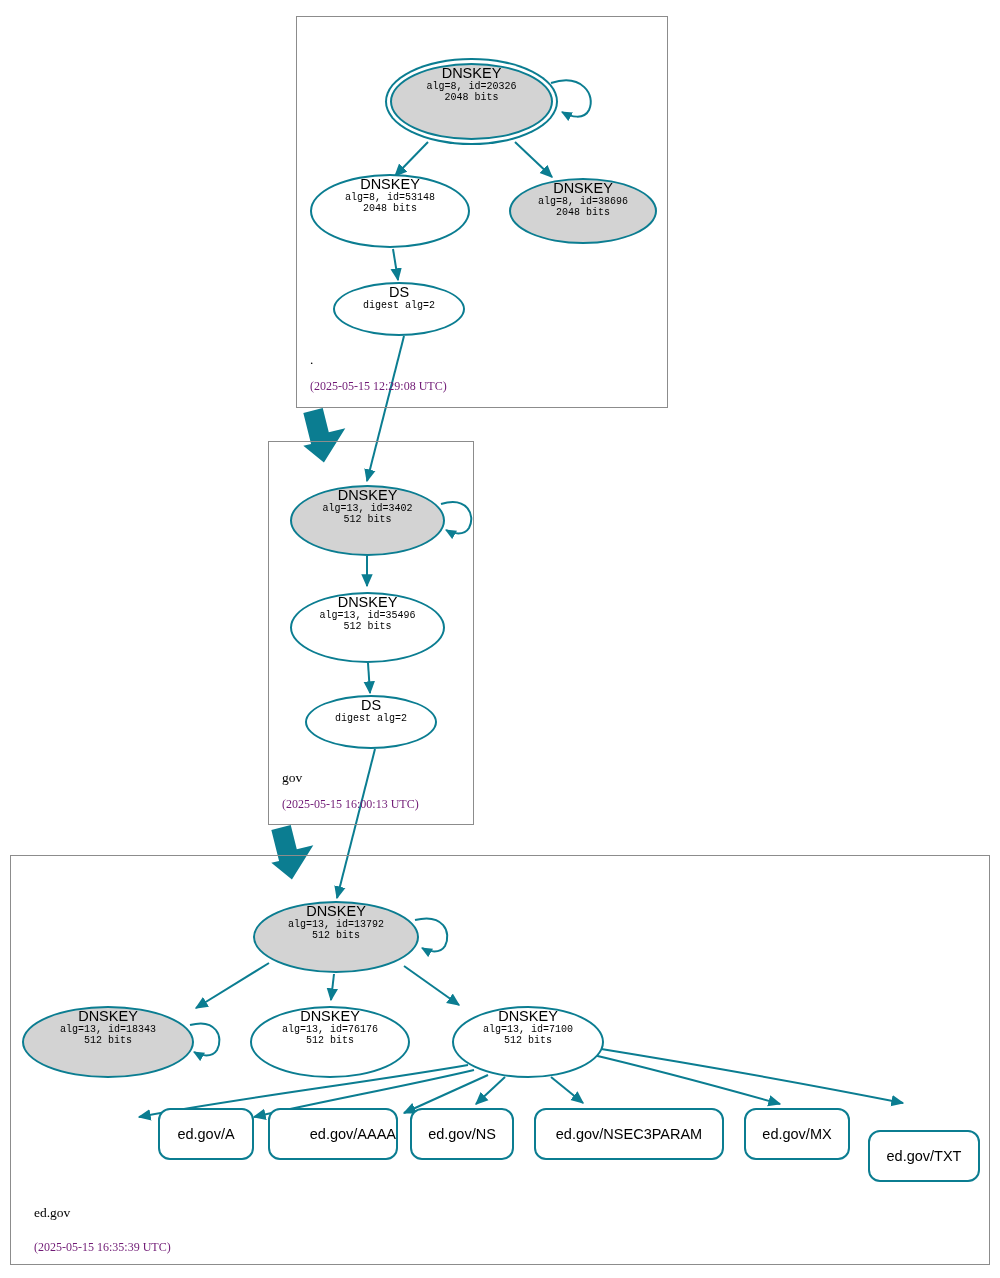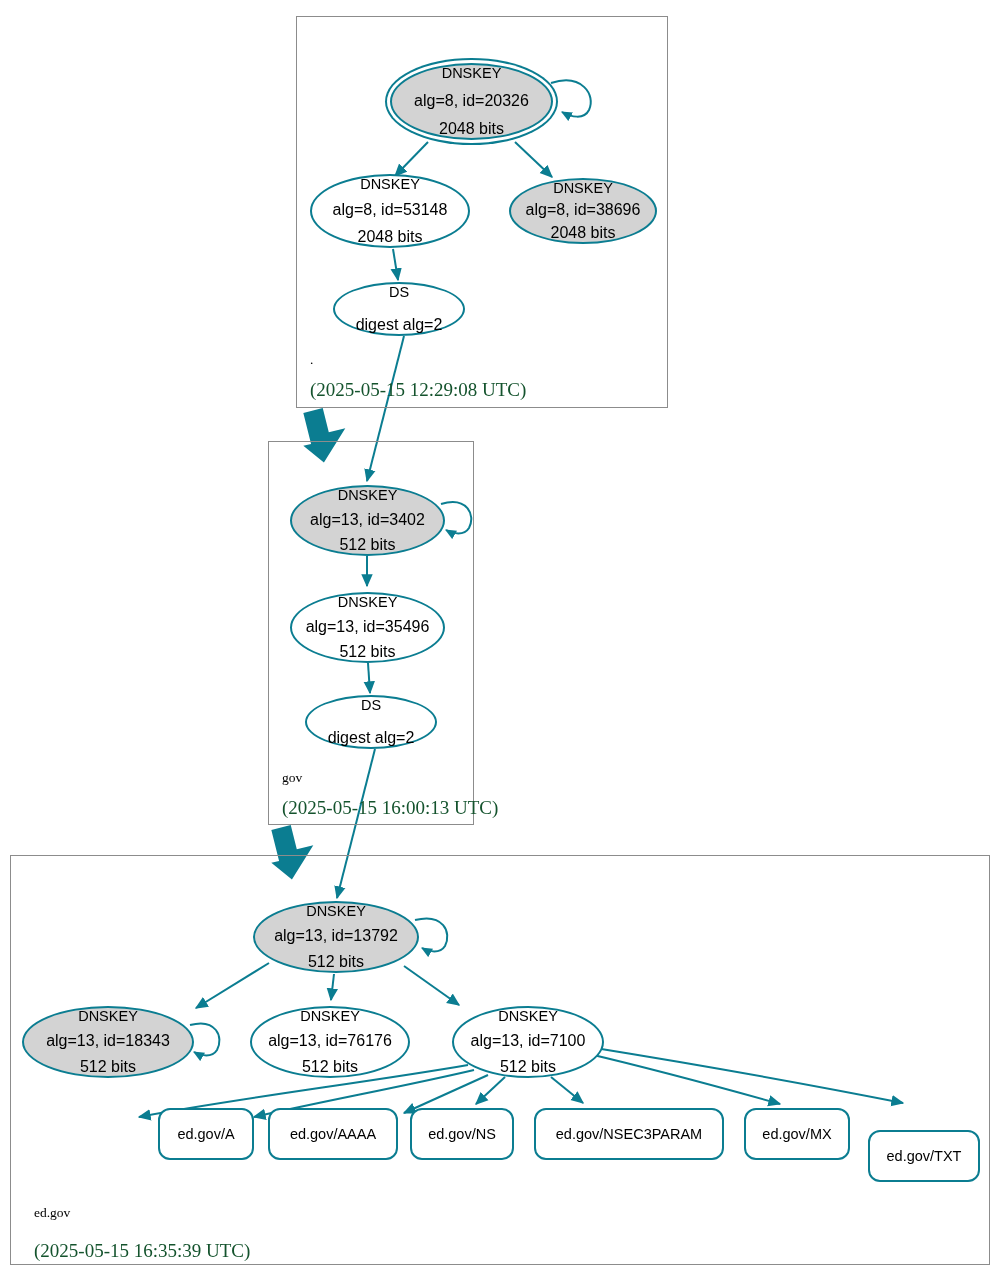--- a/index.html
+++ b/index.html
@@ -2,30 +2,30 @@
 <html><head>
 <meta charset="utf-8">
 <title>DNSSEC Authentication Chain</title>
 <style>
   html,body{margin:0;padding:0;background:#ffffff;}
   body{width:1000px;height:1278px;position:relative;overflow:hidden;
        font-family:"Liberation Sans",sans-serif;color:#000;}
   #canvas{position:absolute;left:0;top:0;width:1000px;height:1278px;}
   .zone-box{position:absolute;border:1px solid #8c8c8c;background:transparent;box-sizing:border-box;}
   .zone-label{position:absolute;font-family:"Liberation Serif",serif;font-size:13.5px;color:#000;white-space:nowrap;}
-  .zone-time{position:absolute;font-family:"Liberation Serif",serif;font-size:19px;color:#14532d;white-space:nowrap;}
+  .zone-time{position:absolute;font-family:"Liberation Serif",serif;font-size:12px;color:#701a75;white-space:nowrap;}
   .node{position:absolute;box-sizing:border-box;display:flex;flex-direction:column;
-        align-items:center;justify-content:space-between;text-align:center;line-height:1.12;}
+        align-items:center;justify-content:flex-start;text-align:center;line-height:1.12;}
   .ellipse{border:2px solid #0b7d91;border-radius:50%;background:#ffffff;}
   .ellipse.secure-key{background:#d3d3d3;}
   .ellipse.trust-anchor{box-shadow:0 0 0 3px #ffffff, 0 0 0 5px #0b7d91;}
   .rrset{border:2px solid #0b7d91;border-radius:12px;background:#ffffff;
          display:flex;align-items:center;justify-content:center;}
   .n-title{font-family:"Liberation Sans",sans-serif;font-size:14.5px;color:#000;}
-  .n-sub{font-family:Liberation Sans, sans-serif;font-size:16px;color:#000;}
+  .n-sub{font-family:Liberation Mono, monospace;font-size:10px;color:#000;}
   .rr-label{font-family:"Liberation Sans",sans-serif;font-size:14.5px;color:#000;white-space:nowrap;}
   svg.edges{position:absolute;left:0;top:0;width:1000px;height:1278px;pointer-events:none;}
 </style>
 </head>
 <body>
 
 <div id="canvas">
 
   <svg class="edges" viewBox="0 0 1000 1278">
     <defs>
@@ -153,21 +153,21 @@
 
   <div class="node ellipse" style="left:452px;top:1006px;width:152px;height:72px;">
     <span class="n-title">DNSKEY</span>
     <span class="n-sub">alg=13, id=7100</span>
     <span class="n-sub">512 bits</span>
   </div>
 
   <div class="rrset" style="position:absolute;left:158px;top:1108px;width:92px;height:48px;text-align:center;">
     <span class="rr-label">ed.gov/A</span>
   </div>
-  <div class="rrset" style="position:absolute;left:268px;top:1108px;width:126px;height:48px;">
+  <div class="rrset" style="position:absolute;left:268px;top:1108px;width:126px;height:48px;justify-content:flex-end;">
     <span class="rr-label">ed.gov/AAAA</span>
   </div>
   <div class="rrset" style="position:absolute;left:410px;top:1108px;width:100px;height:48px;">
     <span class="rr-label">ed.gov/NS</span>
   </div>
   <div class="rrset" style="position:absolute;left:534px;top:1108px;width:186px;height:48px;">
     <span class="rr-label">ed.gov/NSEC3PARAM</span>
   </div>
   <div class="rrset" style="position:absolute;left:744px;top:1108px;width:102px;height:48px;">
     <span class="rr-label">ed.gov/MX</span>

